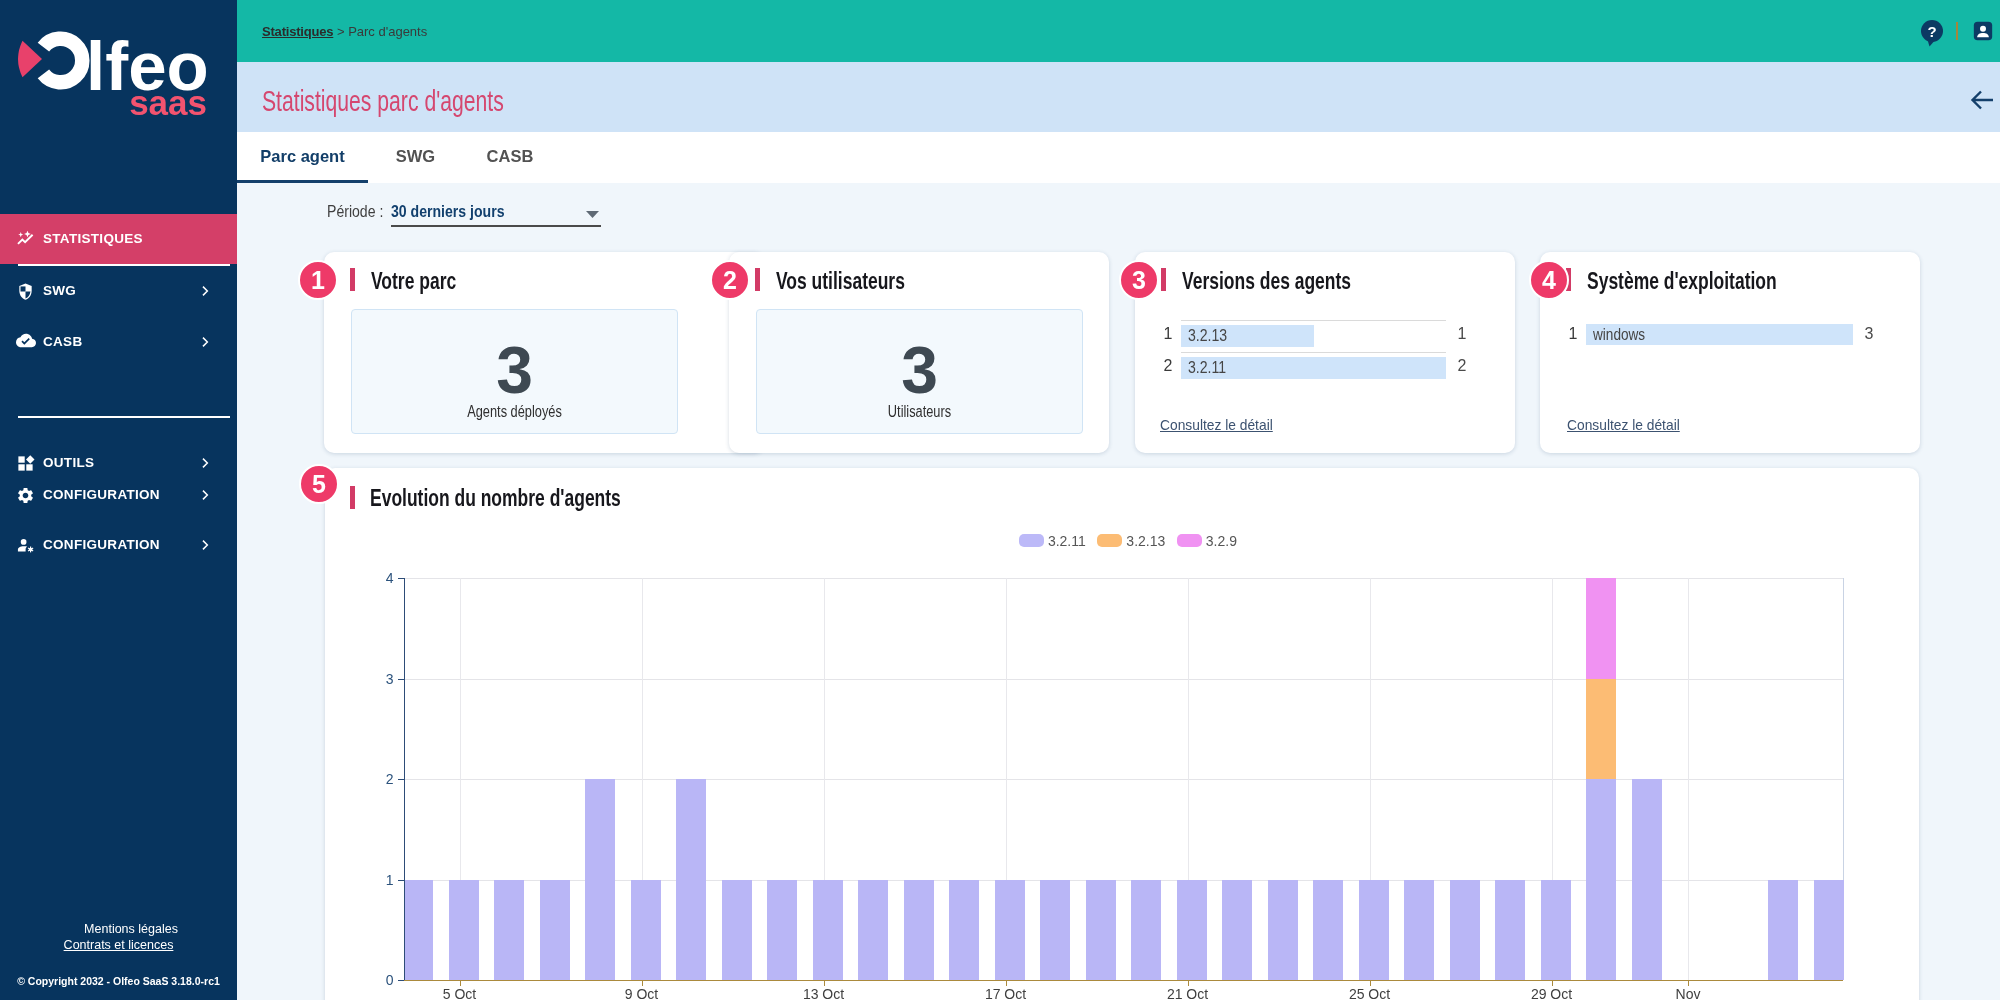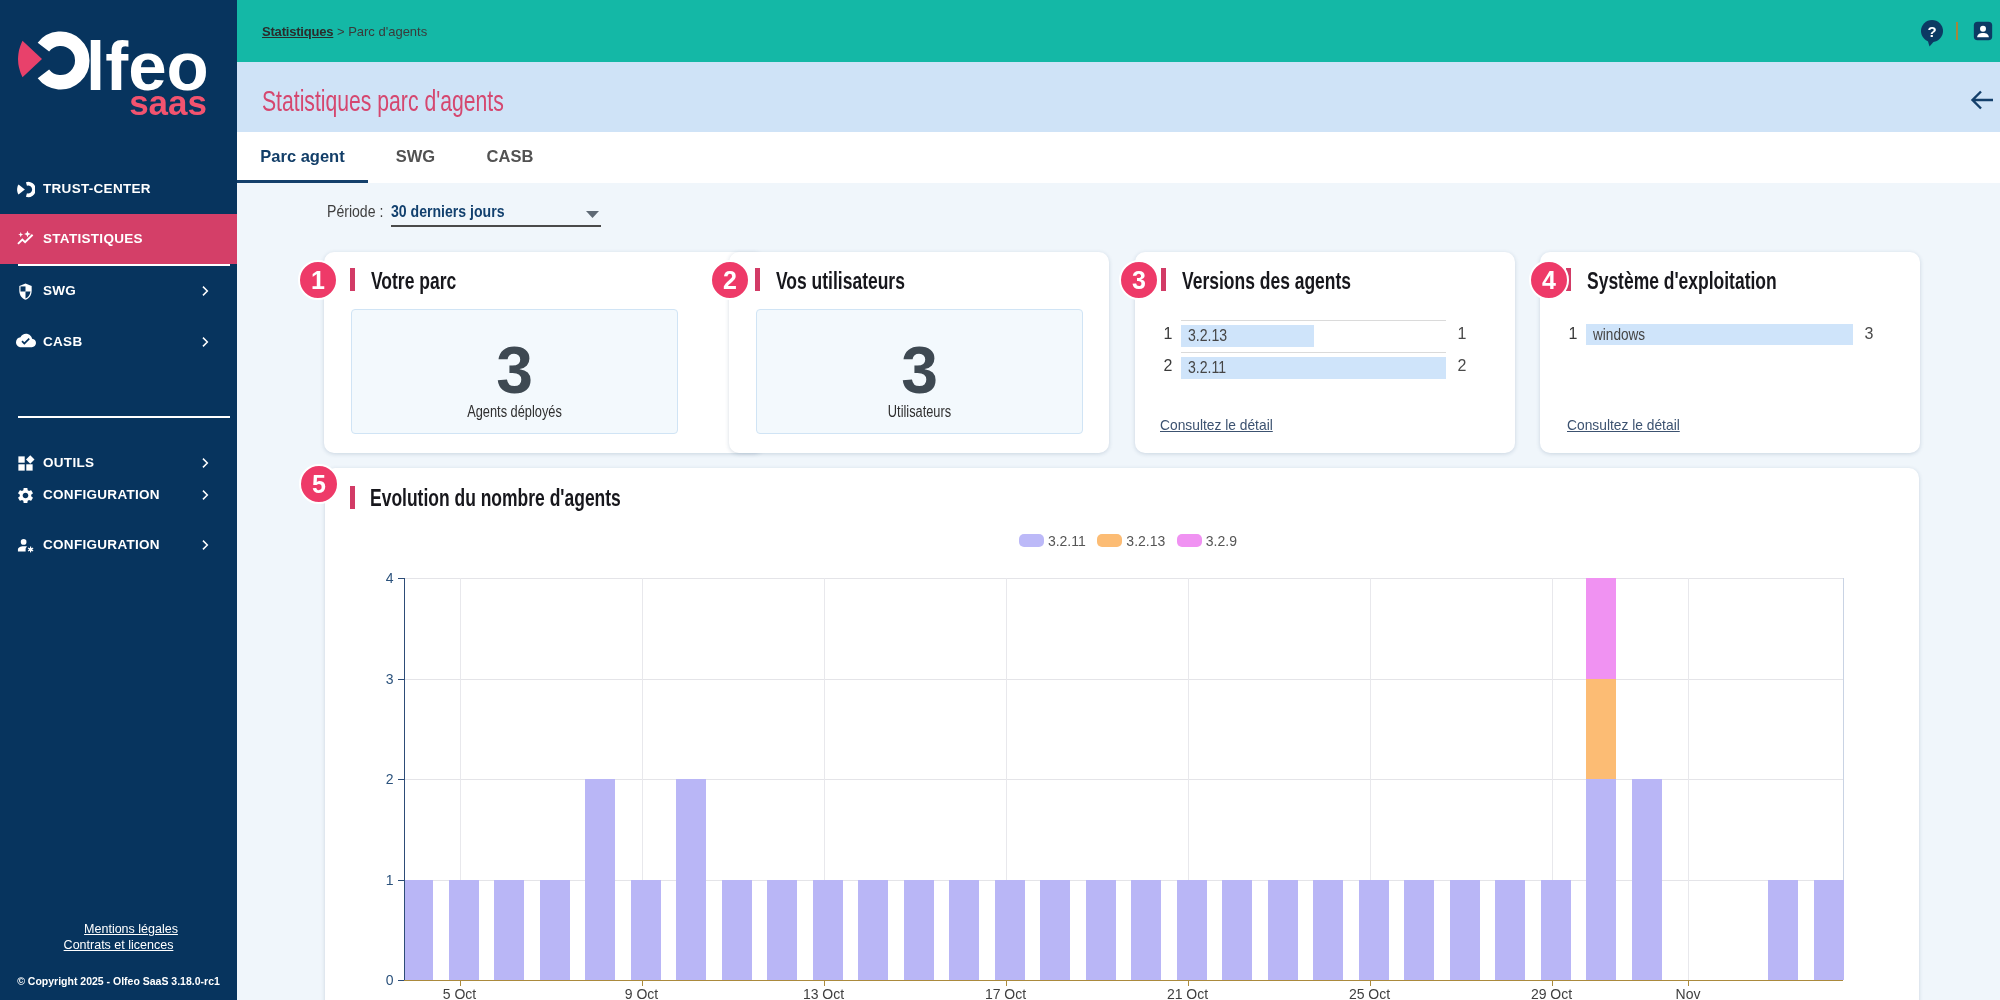--- a/index.html
+++ b/index.html
@@ -207,27 +207,20 @@
   <div class="badge" style="left:299px;top:464px;">5</div>
   <div id="sidebar">
 
     <svg class="abs" style="left:14px;top:26px;" width="200" height="94" viewBox="0 0 200 94">
       <path d="M28,33 L8.5,14.8 Q-0.5,33 8.5,51.2 Z" fill="#e8416b"></path>
       <path d="M29.4,21.1 A21.75,21.75 0 1 1 29.4,47.9" fill="none" stroke="#ffffff" stroke-width="14.5"></path>
       <text x="72" y="64" font-size="69" font-weight="bold" fill="#ffffff" font-family="Liberation Sans">lfeo</text>
       <text x="193" y="89" font-size="35" font-weight="bold" fill="#f2536f" text-anchor="end" font-family="Liberation Sans">saas</text>
     </svg>
 
-    <div class="mitem" style="top:164px;">
-      <svg class="ic" width="19" height="19" viewBox="0 0 24 24">
-          <path d="M11.2,12 L3.2,5.6 C0.8,8.8 0.8,15.2 3.2,18.4 Z" fill="#fff"></path>
-          <path d="M13.2,4.9 A7.4,7.4 0 1 1 13.2,19.1" fill="none" stroke="#fff" stroke-width="4.6"></path>
-        </svg>
-      <span class="lbl">TRUST-CENTER</span>
-    </div>
     <div class="mitem" style="top:214px;background:#d43f68;">
       <svg class="ic" width="19" height="19" viewBox="0 0 24 24">
           <polyline points="2.5,17.5 8,12 11.5,15.5 21,6" fill="none" stroke="#fff" stroke-width="2.4"></polyline>
           <path d="M6,2.6 L6.9,4.9 L9.2,5.8 L6.9,6.7 L6,9 L5.1,6.7 L2.8,5.8 L5.1,4.9 Z" fill="#fff"></path>
           <path d="M14.5,0.8 L15.7,3.8 L18.7,5 L15.7,6.2 L14.5,9.2 L13.3,6.2 L10.3,5 L13.3,3.8 Z" fill="#fff"></path>
         </svg>
       <span class="lbl">STATISTIQUES</span>
     </div>
     <div class="msep" style="top:264px;"></div>
     <div class="mitem" style="top:266px;">
@@ -284,18 +277,18 @@
             <line x1="14.6" y1="18.85" x2="21" y2="15.15"></line>
           </g>
         </svg>
       <span class="lbl">CONFIGURATION</span>
       <svg class="chev" width="14" height="14" viewBox="0 0 24 24">
           <polyline points="8.5,4.5 16,12 8.5,19.5" fill="none" stroke="#fff" stroke-width="2.6"></polyline>
         </svg>
     </div>
 
     <div class="abs" style="left:0;top:922px;width:237px;text-align:center;color:#fff;font-size:12.5px;line-height:15.5px;">
-      <span style="text-decoration:underline;padding-left:25px;">Mentions légales</span><br>
+      <span style="padding-left:25px;">Mentions légales</span><br>
       <span style="text-decoration:underline;">Contrats et licences</span>
     </div>
-    <div class="abs" style="left:0;top:975px;width:237px;text-align:center;color:#fff;font-size:10.5px;font-weight:bold;">© Copyright 2025 - Olfeo SaaS 3.18.0-rc1</div>
+    <div class="abs" style="left:0;top:975px;width:237px;text-align:center;color:#fff;font-size:10.5px;font-weight:bold;">© Copyright 2032 - Olfeo SaaS 3.18.0-rc1</div>
   </div>
 </div>
 
 </body></html>

